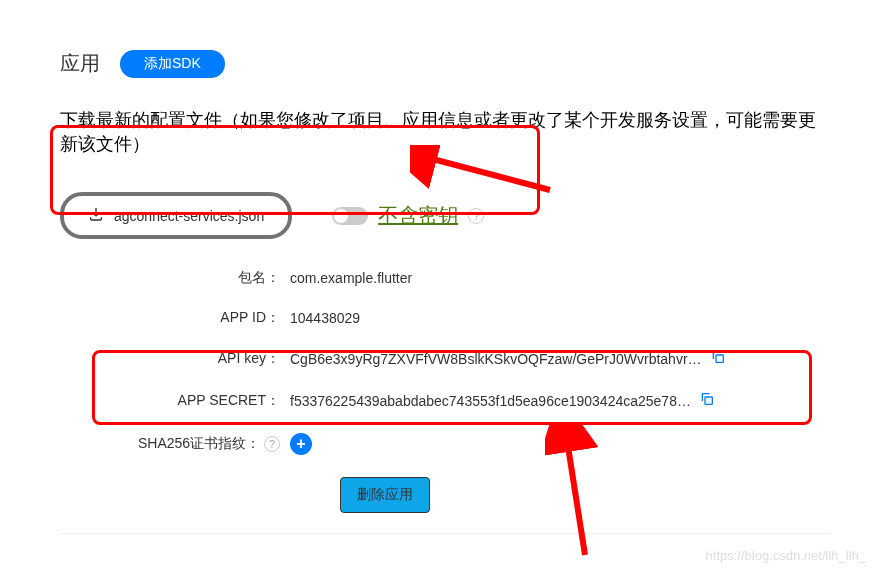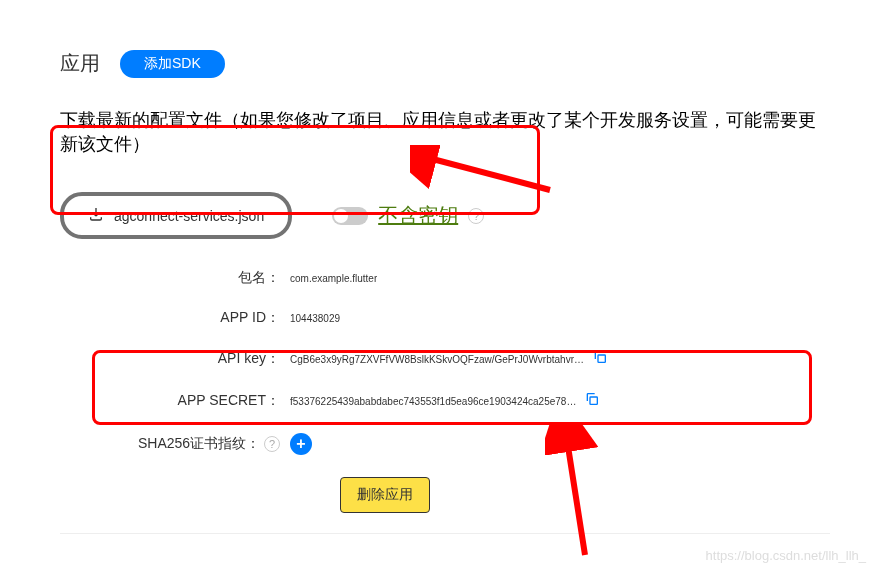--- a/index.html
+++ b/index.html
@@ -114,21 +114,21 @@
       margin-bottom: 22px;
     }
     .info-label {
       width: 170px;
       text-align: right;
       font-size: 14px;
       color: #333;
       padding-right: 10px;
     }
     .info-value {
-      font-size: 10px;
+      font-size: 14px;
       color: #333;
       max-width: 500px;
       overflow: hidden;
       text-overflow: ellipsis;
       white-space: nowrap;
     }
     .copy-icon {
       margin-left: 8px;
       cursor: pointer;
     }
@@ -144,21 +144,21 @@
       height: 22px;
       background: #007dff;
       border-radius: 50%;
       color: #fff;
       font-size: 16px;
       font-weight: bold;
       cursor: pointer;
     }
     .delete-app-btn {
       border: 1px solid #333;
-      background: #fde047;
+      background: #0ea5e9;
       border-radius: 4px;
       padding: 8px 16px;
       font-size: 14px;
       color: #333;
       cursor: pointer;
       margin-left: 280px;
     }
     .delete-project-btn {
       border: 1px solid #333;
       background: #fff;

